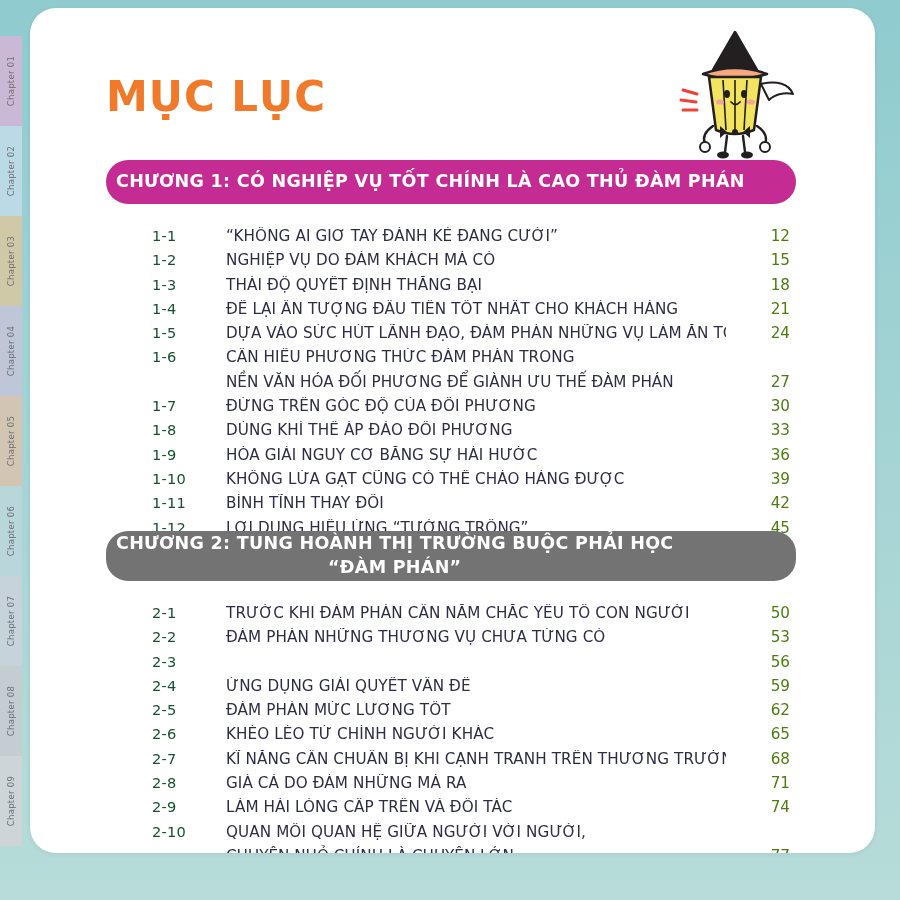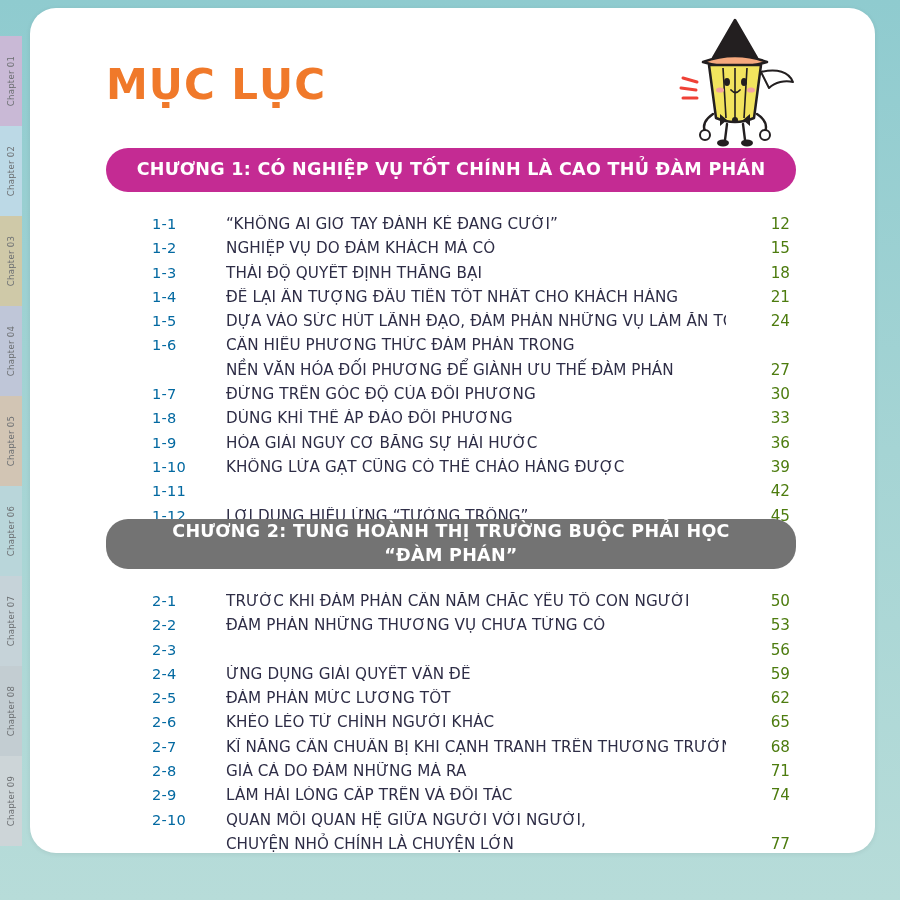--- a/index.html
+++ b/index.html
@@ -59,21 +59,21 @@
     top: 8px;
     width: 845px;
     height: 845px;
     background: #ffffff;
     border-radius: 26px;
     box-shadow: 0 1px 5px rgba(0,0,0,0.08);
     overflow: hidden;
   }
   .content {
     position: absolute;
-    left: 0; top: 0;
+    left: 0; top: 12px;
     width: 845px;
     height: 845px;
   }
   .page-title {
     position: absolute;
     left: 76px;
     top: 52px;
     font-size: 42px;
     font-weight: bold;
     color: #f0792a;
@@ -96,21 +96,21 @@
     left: 76px;
     width: 690px;
     border-radius: 22px;
     color: #ffffff;
     text-align: center;
     font-weight: bold;
     font-size: 17.5px;
     letter-spacing: 0.3px;
     display: flex;
     align-items: center;
-    justify-content: center;
+    justify-content: flex-start;
     line-height: 1.35;
     padding: 13px 10px;
     box-sizing: border-box;
   }
   .banner-1 {
     top: 140px;
     height: 44px;
     background: #c42b93;
   }
   .banner-2 {
@@ -132,21 +132,21 @@
     height: 24.3px;
     font-size: 15.2px;
     color: #2e2d46;
   }
   .num {
     position: absolute;
     left: 46px;
     width: 70px;
     text-align: left;
     font-size: 14.6px;
-    color: #0369a1;
+    color: #14532d;
     letter-spacing: 0.2px;
   }
   .title {
     position: absolute;
     left: 120px;
     right: 70px;
     white-space: nowrap;
     overflow: hidden;
     letter-spacing: 0.1px;
   }
@@ -300,20 +300,21 @@
           <span class="title">HÓA GIẢI NGUY CƠ BẰNG SỰ HÀI HƯỚC</span>
           <span class="page-no">36</span>
         </div>
         <div class="toc-row">
           <span class="num">1-10</span>
           <span class="title">KHÔNG LỪA GẠT CŨNG CÓ THỂ CHÀO HÀNG ĐƯỢC</span>
           <span class="page-no">39</span>
         </div>
         <div class="toc-row">
           <span class="num">1-11</span>
+          <span class="title">BÌNH TĨNH THAY ĐỔI</span>
           <span class="page-no">42</span>
         </div>
         <div class="toc-row">
           <span class="num">1-12</span>
           <span class="title">LỢI DỤNG HIỆU ỨNG “TƯỜNG TRỐNG”</span>
           <span class="page-no">45</span>
         </div>
       </div>
 
       <div class="banner banner-2">

